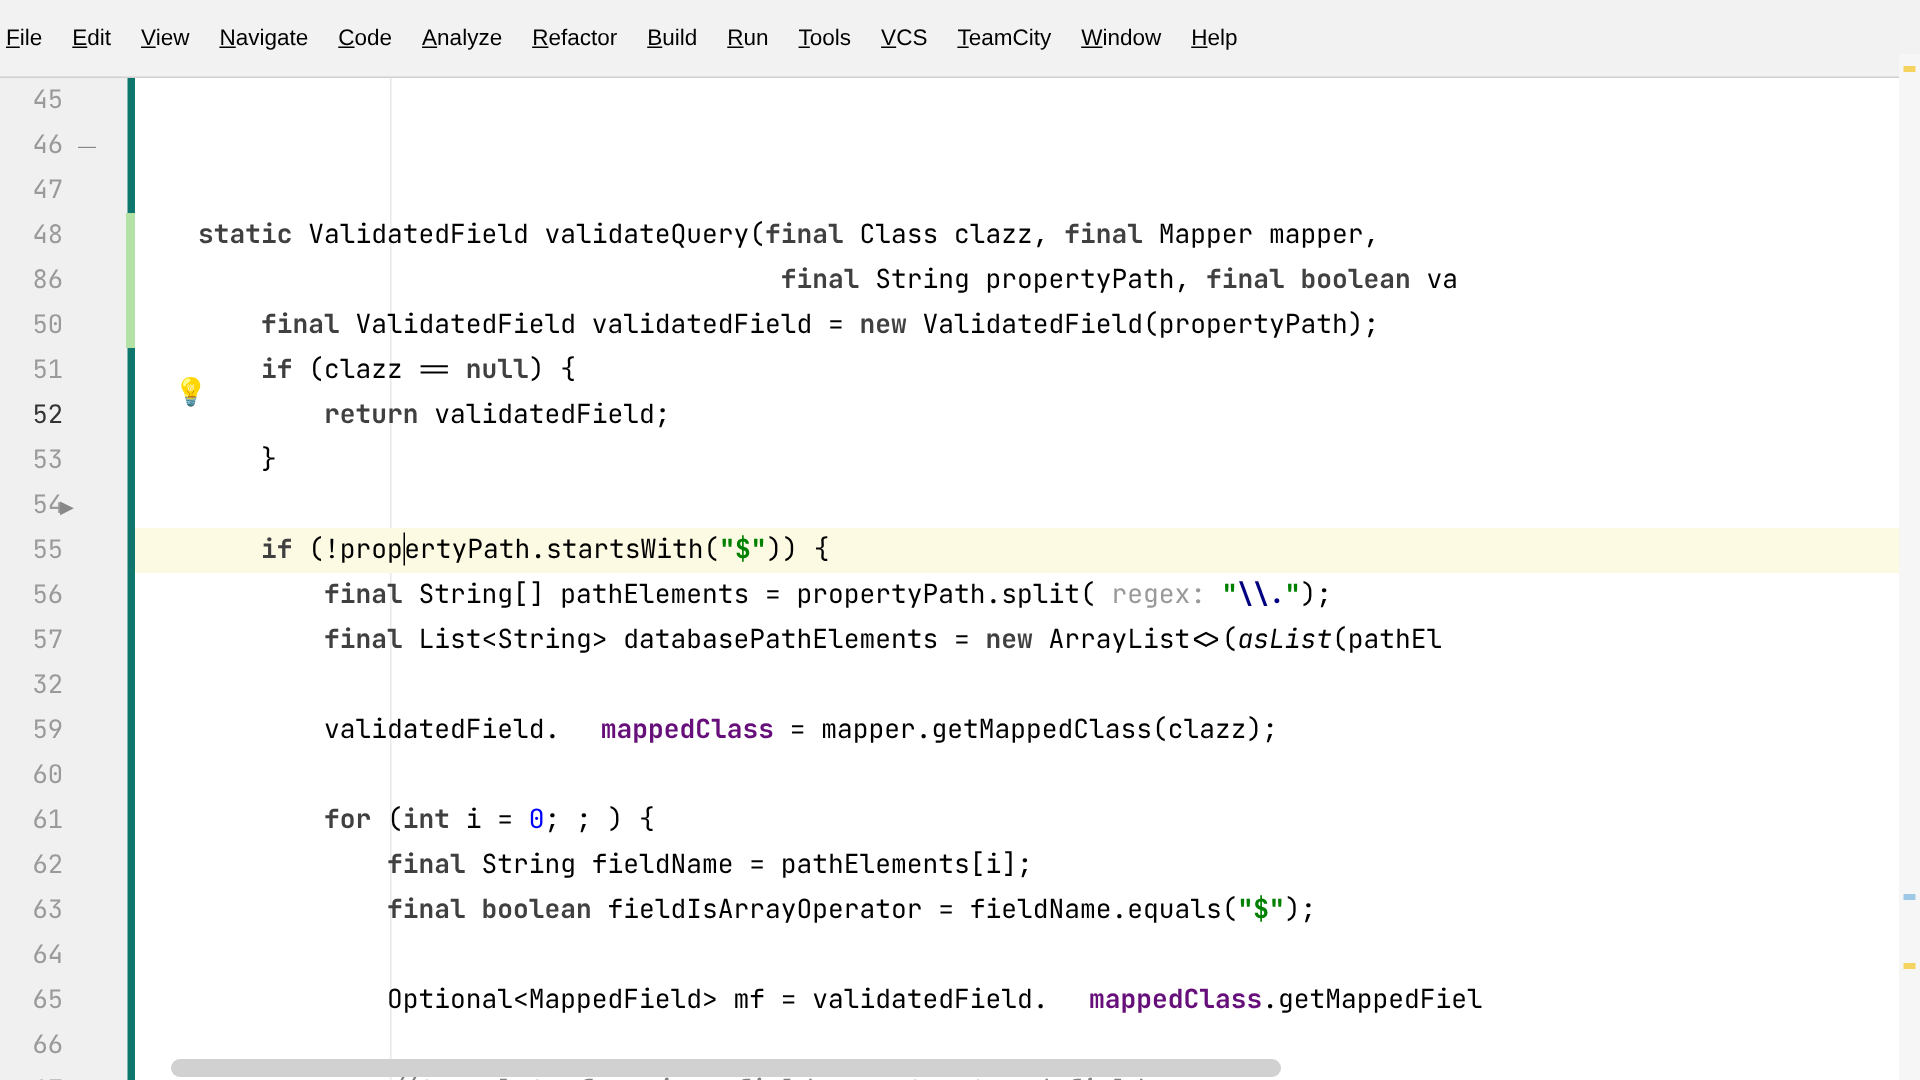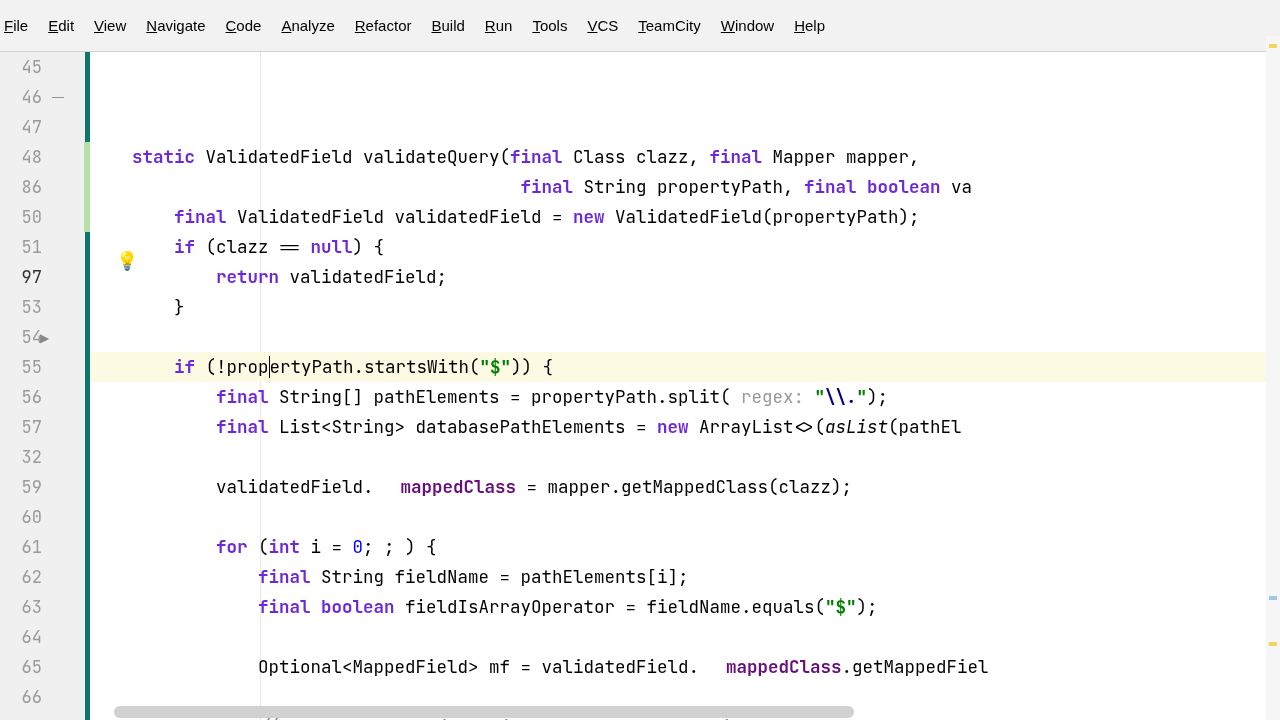--- a/index.html
+++ b/index.html
@@ -77,21 +77,21 @@
   position: relative;
   white-space: pre;
   overflow: hidden;
 }
 .code-line {
   height: 30px;
   padding-left: 0;
   position: relative;
 }
 .code-line.hl { background: #fdfae3; }
-.kw { color: #6d28d9; font-weight: bold; text-align: right; }
+.kw { color: #404040; font-weight: bold; text-align: right; }
 .str { color: #008000; font-weight: bold; }
 .num { color: #0000ff; }
 .field { color: #660e7a; font-weight: bold; margin-left: 27px; }
 .static-italic { font-style: italic; text-align: center; }
 .hint { color: #999; }
 .comment { color: #808080; font-style: italic; }
 .esc { color: #000080; font-weight: bold; }
 .caret {
   display: inline-block;
   width: 1px;
@@ -172,21 +172,21 @@
 <div class="editor-wrap">
   <div class="gutter">
     <div class="line-numbers" id="line-numbers">
         <div class="ln">45</div>
         <div class="ln">46</div>
         <div class="ln">47</div>
         <div class="ln">48</div>
         <div class="ln">86</div>
         <div class="ln">50</div>
         <div class="ln">51</div>
-        <div class="ln current">97</div>
+        <div class="ln current">52</div>
         <div class="ln">53</div>
         <div class="ln">54</div>
         <div class="ln">55</div>
         <div class="ln">56</div>
         <div class="ln">57</div>
         <div class="ln">32</div>
         <div class="ln">59</div>
         <div class="ln">60</div>
         <div class="ln">61</div>
         <div class="ln">62</div>

